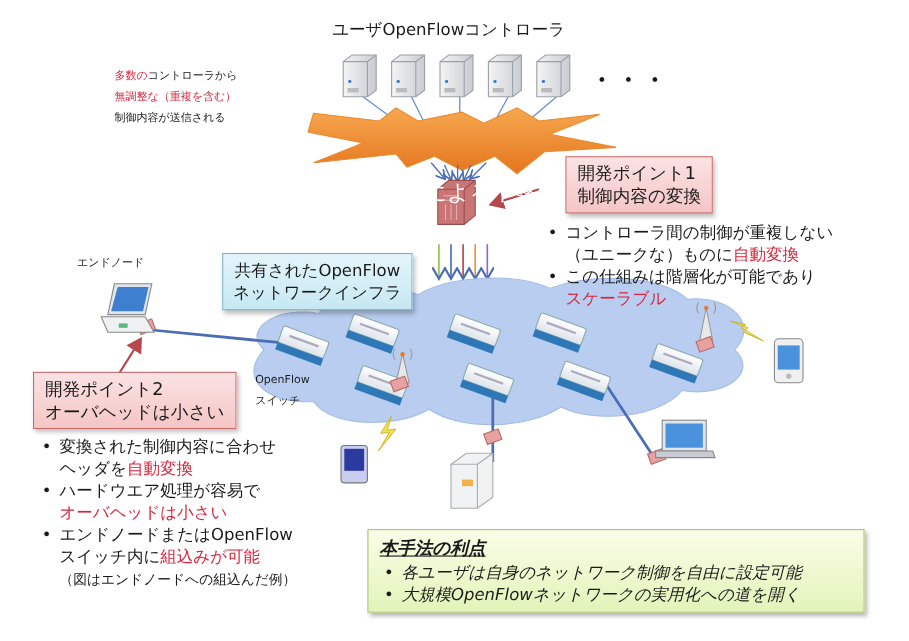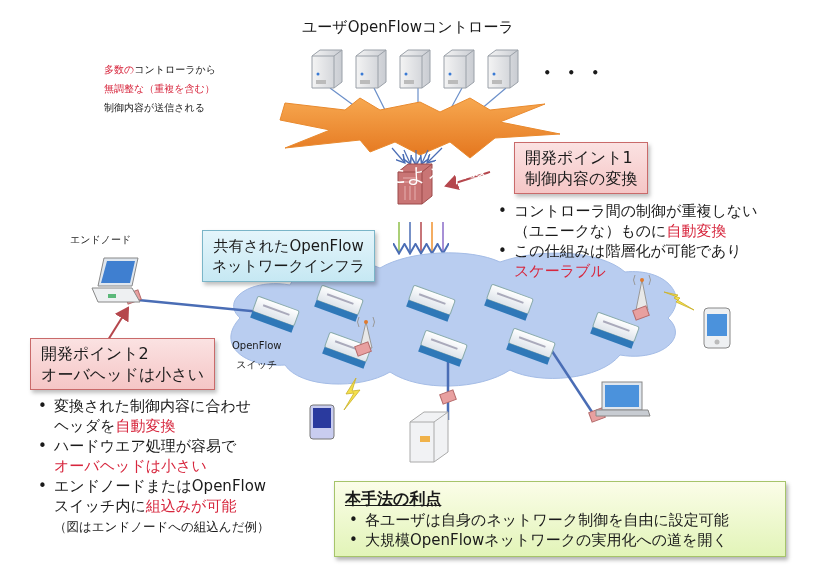--- a/index.html
+++ b/index.html
@@ -2,21 +2,21 @@
 <html><head>
 <meta charset="utf-8">
 <style>
   html,body{margin:0;padding:0;background:#fff;}
   body{width:826px;height:583px;position:relative;overflow:hidden;font-family:"DejaVu Sans",sans-serif;color:#1a1a1a;}
   .abs{position:absolute;}
   .red{color:#d7263d;}
   .txt{font-size:10px;line-height:19px;white-space:nowrap;}
   .pinkbox{background:linear-gradient(#fbe2e2,#f5c6c6);border:1.5px solid #c96a6a;box-shadow:2px 3px 4px rgba(0,0,0,.25);font-size:16px;line-height:21px;padding:4px 10px;white-space:nowrap;}
   .bluebox{background:linear-gradient(#e4f5fb,#c6e8f3);border:1.5px solid #7ab5c8;box-shadow:2px 3px 4px rgba(0,0,0,.25);font-size:15px;line-height:20px;padding:5px 9px;white-space:nowrap;}
-  .greenbox{background:linear-gradient(#fbfde8,#e2f4b8);border:1.5px solid #a6c46a;box-shadow:2px 3px 4px rgba(0,0,0,.3);padding:6px 10px;white-space:nowrap;}
+  .greenbox{background:linear-gradient(#fbfde8,#e2f4b8);border:1.5px solid #a6c46a;box-shadow:2px 3px 4px rgba(0,0,0,.3);padding:6px 10px;white-space:nowrap;font-style:italic;}
   ul.bul{margin:0;padding:0;list-style:none;}
   ul.bul li{position:relative;padding-left:20px;font-size:15px;line-height:20px;}
   ul.bul li::before{content:"•";position:absolute;left:4px;top:0;}
   .sub{font-size:12.5px;}
   svg{position:absolute;left:0;top:0;}
 </style>
 </head>
 <body>
 
 <svg width="826" height="583" viewBox="0 0 826 583">
@@ -239,21 +239,21 @@
   <li><span>この仕組みは階層化が可能であり</span><br><span class="red">スケーラブル</span></li>
 </ul>
 
 <div class="abs txt" style="left:70px;top:230px;">エンドノード</div>
 
 <div class="abs bluebox" style="left:202px;top:230px;text-align:center;">
   <div>共有されたOpenFlow</div>
   <div>ネットワークインフラ</div>
 </div>
 
-<div class="abs txt" style="left:232px;top:336px;text-align:center;">
+<div class="abs txt" style="left:232px;top:336px;">
   <div>OpenFlow</div>
   <div>スイッチ</div>
 </div>
 
 <div class="abs pinkbox" style="left:30px;top:338px;">
   <div>開発ポイント2</div>
   <div>オーバヘッドは小さい</div>
 </div>
 
 <ul class="abs bul" style="left:34px;top:396px;">

